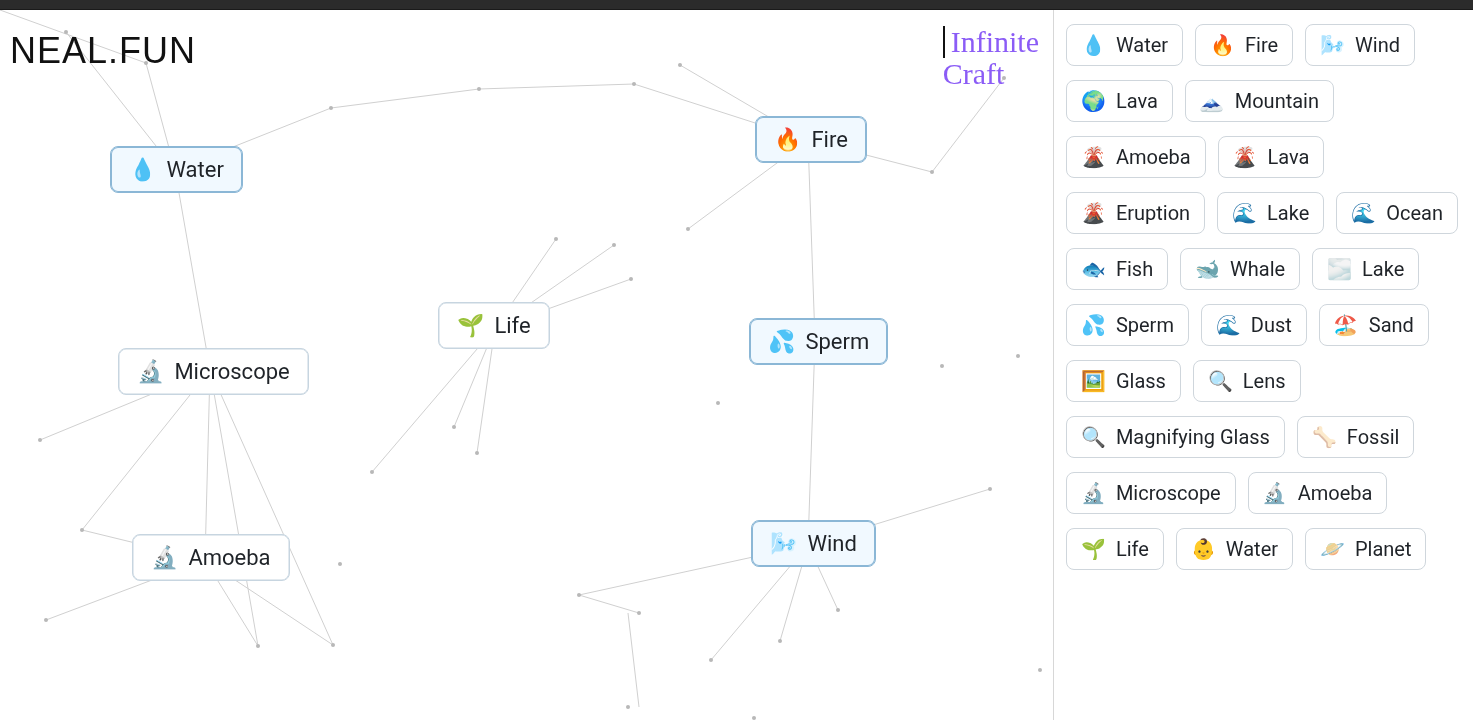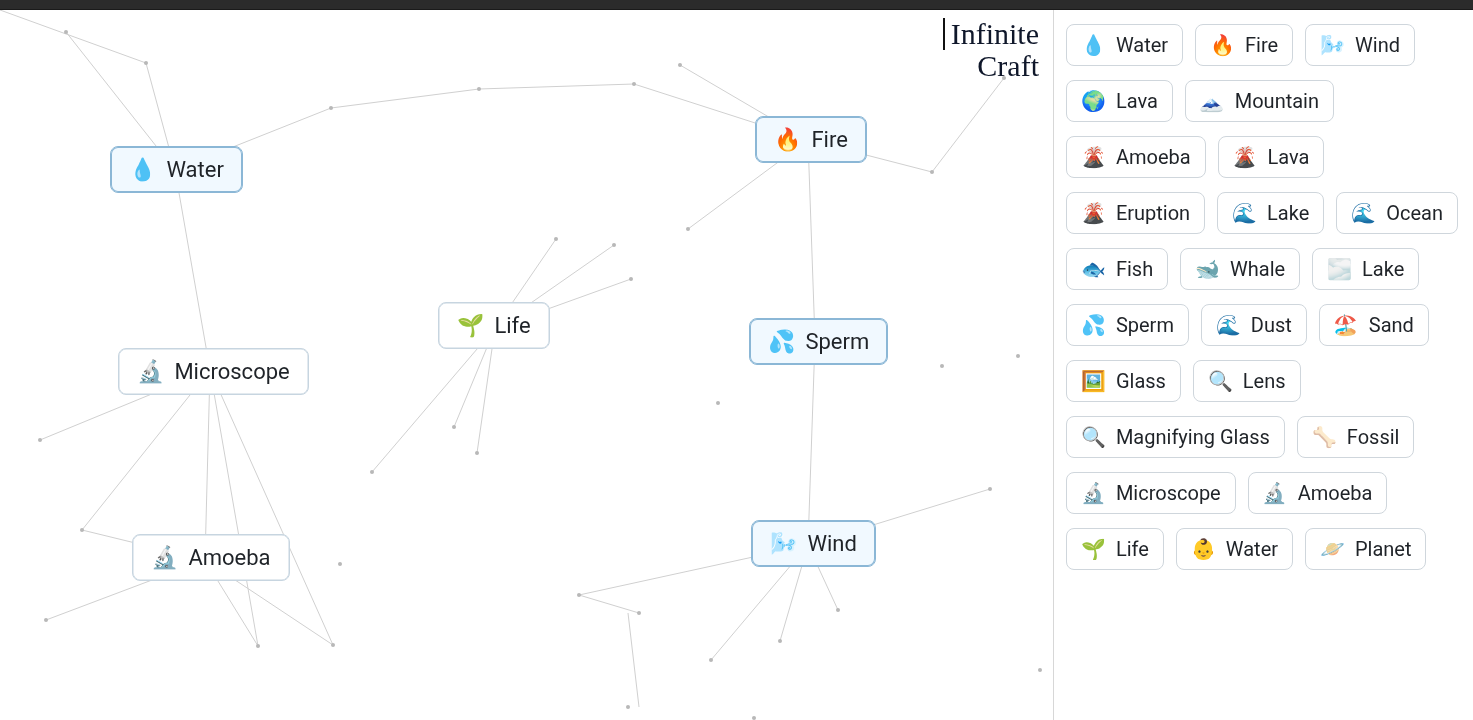--- a/index.html
+++ b/index.html
@@ -41,24 +41,23 @@
     position: absolute;
     left: 10px; top: 20px;
     font-family: "Trebuchet MS", Tahoma, sans-serif;
     font-size: 36px;
     font-weight: 500;
     letter-spacing: 1px;
     color: #111;
   }
   .logo-right {
     position: absolute;
-    right: 14px; top: 8px;
-    text-align: right;
+    right: 14px; top: 16px;
     line-height: 1.05;
-    color: #0f172a;
+    color: #8b5cf6;
   }
   .logo-right .l1 {
     font-family: Georgia, "Times New Roman", serif;
     font-size: 30px;
     font-weight: 400;
     border-left: 2px solid #111;
     padding-left: 6px;
   }
   .logo-right .l2 {
     font-family: Georgia, "Times New Roman", serif;
@@ -174,20 +173,21 @@
         <circle cx="838" cy="600" r="2" fill="#b8b8b8"></circle>
         <circle cx="942" cy="356" r="2" fill="#b8b8b8"></circle>
         <circle cx="990" cy="479" r="2" fill="#b8b8b8"></circle>
         <circle cx="1018" cy="346" r="2" fill="#b8b8b8"></circle>
         <circle cx="40" cy="430" r="2" fill="#b8b8b8"></circle>
         <circle cx="82" cy="520" r="2" fill="#b8b8b8"></circle>
         <circle cx="46" cy="610" r="2" fill="#b8b8b8"></circle>
         <circle cx="1040" cy="660" r="2" fill="#b8b8b8"></circle>
       </svg>
 
+    <div class="logo-left">NEAL.FUN</div>
     <div class="logo-right">
       <div class="l1">Infinite</div>
       <div class="l2">Craft</div>
     </div>
 
     <div id="canvas-items">
         <div class="item canvas selected" style="left: 110px; top: 136px;">
           <span class="emoji">💧</span>
           <span>Water</span>
         </div>

